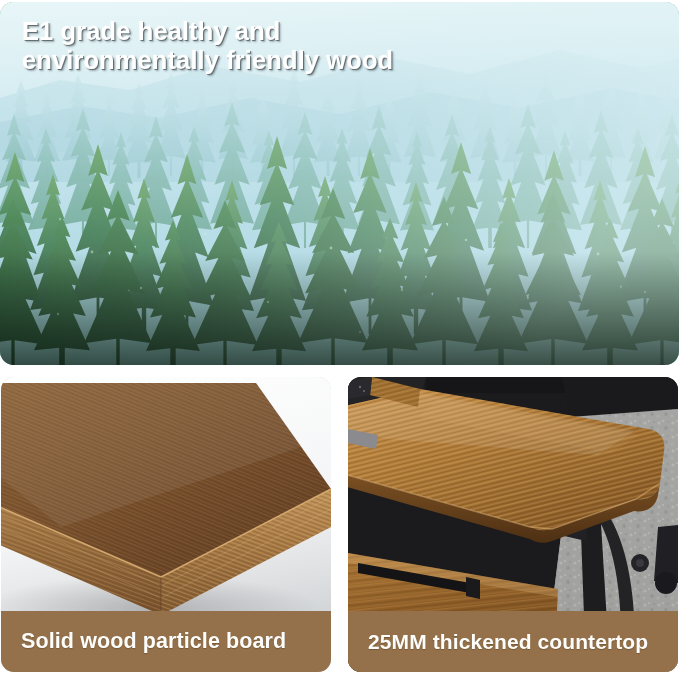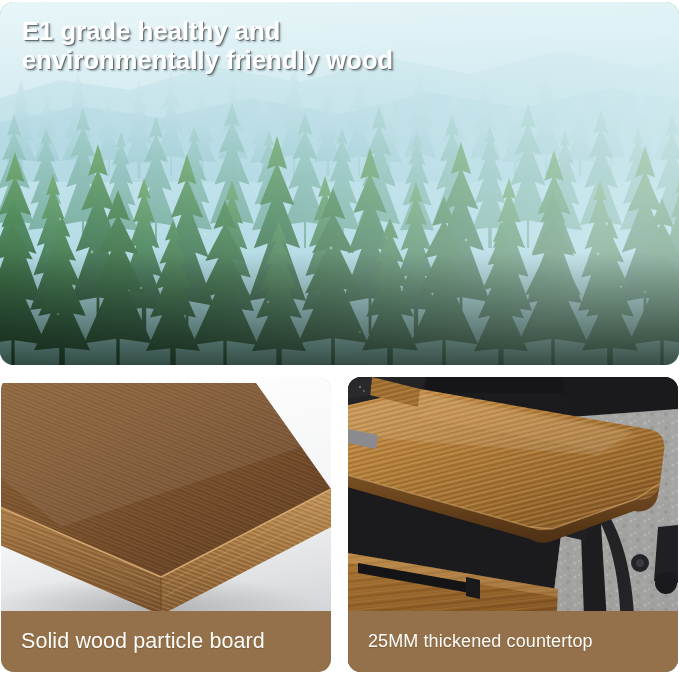--- a/index.html
+++ b/index.html
@@ -94,27 +94,27 @@
     background: #94714a;
     display: flex;
     align-items: center;
     box-sizing: border-box;
     padding-left: 20px;
     z-index: 4;
   }
   .caption-text {
     color: #fdfdfb;
     font-size: 21.5px;
-    font-weight: normal;
+    font-weight: bold;
     letter-spacing: 0.1px;
     white-space: nowrap;
     text-shadow: 0 1px 1px rgba(70,45,20,0.35);
   }
   .caption-right .caption-text {
-    font-size: 18px;
+    font-size: 21px;
   }
 </style>
 </head>
 <body>
 
 <div class="page">
 
   <div class="hero">
 
     <svg class="hero-art" viewBox="0 0 679 363" preserveAspectRatio="none">

